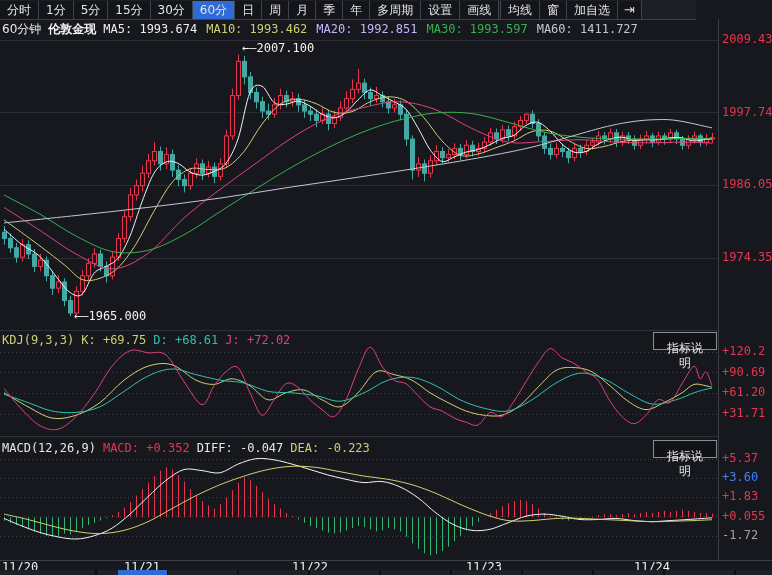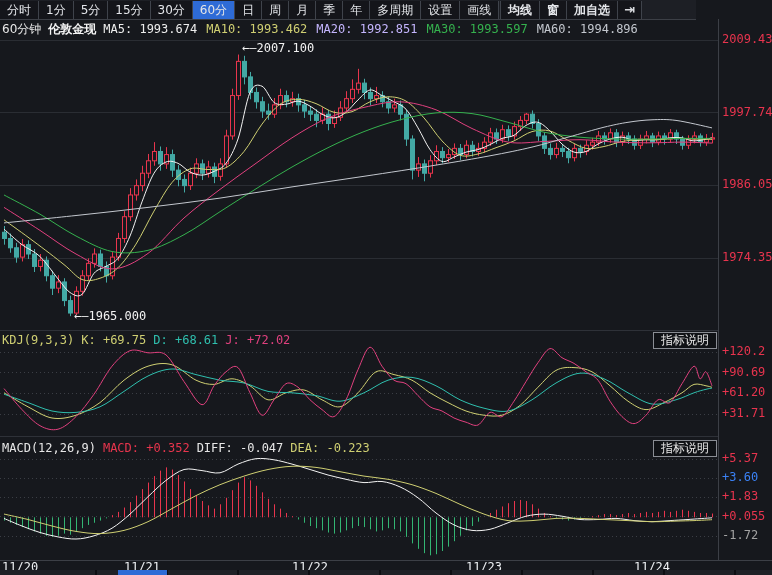--- a/index.html
+++ b/index.html
@@ -3,33 +3,33 @@
 <meta charset="utf-8">
 <style>
   html,body{margin:0;padding:0;background:#16181d;}
   body{width:772px;height:575px;overflow:hidden;position:relative;
        font-family:"DejaVu Sans",sans-serif;color:#e8e8e8;-webkit-font-smoothing:none;}
   .num{font-family:"DejaVu Sans Mono",monospace;}
   
   .toolbar{position:absolute;left:0;top:0;width:696px;height:19px;background:#1d1f25;
            border-bottom:1px solid #3c3f46;display:flex;align-items:center;font-size:12px;z-index:5;}
   .tb-left{display:flex;}
-  .tb-right{display:flex;margin-left:auto;margin-right:54px;font-weight:bold;}
+  .tb-right{display:flex;margin-left:auto;margin-right:54px;}
   .tb-item{padding:0 7px;line-height:18px;background:#14151a;border-right:1px solid #3f434b;
            border-left:1px solid #3f434b;margin-left:-1px;color:#e4e6ea;cursor:pointer;white-space:nowrap;}
   .tb-item.active{background:#2e6bd6;color:#e5e5e5;}
   .tb-icon{padding:0 6px;line-height:17px;font-size:13px;color:#d8dade;}
   
   .legend{position:absolute;left:2px;font-size:12px;white-space:nowrap;z-index:4;display:flex;gap:7px;align-items:baseline;}
   .legend .sym{font-weight:bold;color:#f5f5f5;}
   .legend span{letter-spacing:0;}
   
   .help-btn{position:absolute;right:55px;width:64px;height:17px;box-sizing:border-box;
             background:#101216;border:1px solid #8a8d94;color:#e9e9e9;font-size:12px;
-            line-height:15px;text-align:center;padding:0;cursor:pointer;z-index:6;
+            line-height:15px;text-align:center;padding:8px;cursor:pointer;z-index:6;
             font-family:"DejaVu Sans",sans-serif;}
   
   .ylab{position:absolute;left:722px;font-size:12px;z-index:4;}
   .xlab{position:absolute;top:560px;font-size:12px;color:#eceff2;z-index:4;}
   .annot{position:absolute;font-size:12px;color:#f2f2f2;z-index:4;transform:translateY(-50%);white-space:nowrap;}
   
   .scroll-track{position:absolute;left:0;top:570px;width:772px;height:5px;background:#1f2127;z-index:5;}
   .scroll-gap{position:absolute;top:0;width:2px;height:5px;background:#0e0f13;}
   .scroll-thumb{position:absolute;top:0;height:5px;cursor:pointer;}
   svg{position:absolute;left:0;top:0;z-index:1;}
@@ -463,21 +463,21 @@
 </div>
 
 <div class="legend" style="top:21px;">
   <span>60分钟</span>
   <span class="sym">伦敦金现</span>
   <span id="ma-legend" style="display:flex;gap:9px;">
       <span class="num" style="color: rgb(237, 237, 237);">MA5: 1993.674</span>
       <span class="num" style="color: rgb(207, 207, 114);">MA10: 1993.462</span>
       <span class="num" style="color: #c4b5fd;">MA20: 1992.851</span>
       <span class="num" style="color: rgb(53, 177, 78);">MA30: 1993.597</span>
-      <span class="num" style="color: rgb(195, 199, 206);">MA60: 1994.896</span>
+      <span class="num" style="color: rgb(195, 199, 206);">MA60: 1411.727</span>
     </span>
 </div>
 
 <div class="legend num" id="kdj-legend" style="top:333px;">
     <span style="color: rgb(207, 207, 114);">KDJ(9,3,3)</span>
     <span style="color: rgb(207, 207, 114);">K: +69.75</span>
     <span style="color: rgb(47, 191, 174);">D: +68.61</span>
     <span style="color: rgb(224, 64, 126);">J: +72.02</span>
   </div>
 <div class="legend num" id="macd-legend" style="top:441px;">

